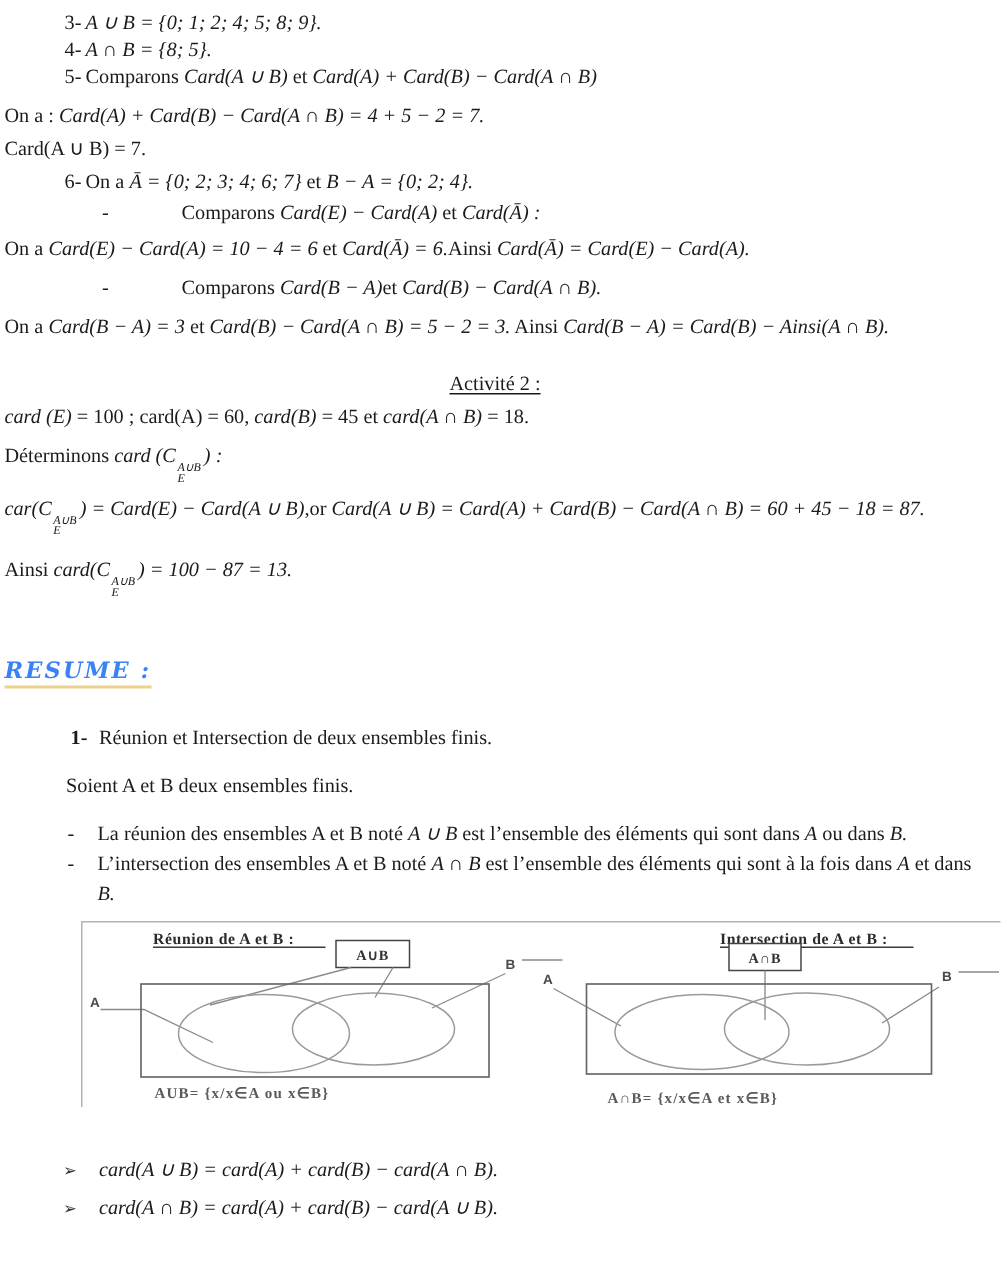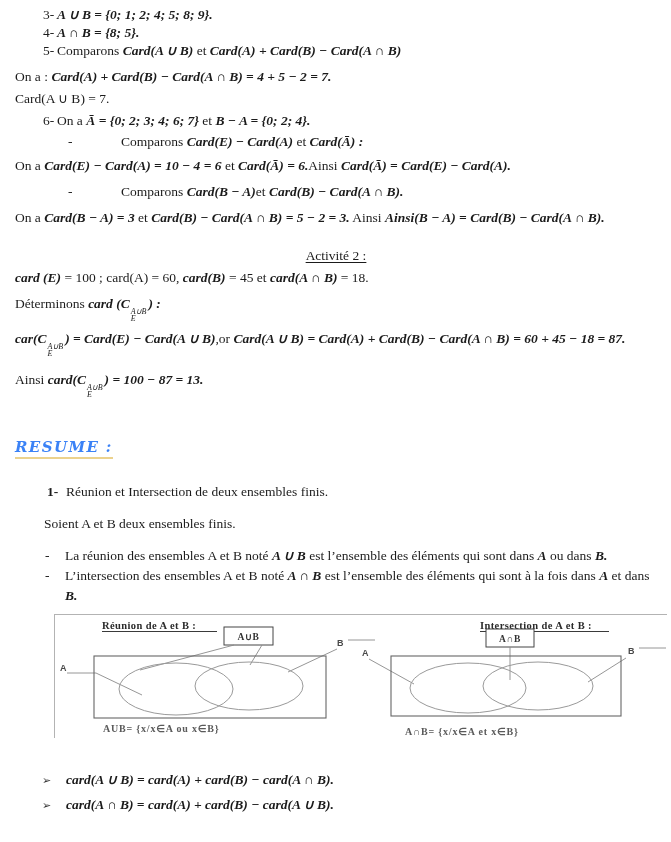--- a/index.html
+++ b/index.html
@@ -3,31 +3,31 @@
 <meta charset="utf-8">
 <style>
   html,body{margin:0;padding:0;}
   body{
     width:671px;height:842px;background:#ffffff;overflow:hidden;
     font-family:"Liberation Serif", serif;font-size:13.5px;color:#1b1b1b;
   }
   .page{padding-top:6px;width:671px;}
   .blk{position:relative;line-height:18px;}
   .blk .content{display:block;padding-right:14px;}
-  .p .content{padding-left:15px;}
+  .p .content{padding-left:3px;}
   .li1 .marker{left:43px;}   .li1 .content{padding-left:57px;}
   .num .marker{left:47px;font-weight:bold;} .num .content{padding-left:66px;}
   .li2 .marker{left:68px;}   .li2 .content{padding-left:85px;margin-left:36px;}
   .ind .content{padding-left:44px;}
   .bul{line-height:20px;}
   .bul .marker{left:45px;}   .bul .content{padding-left:65px;}
   .arr .marker{left:42px;top:1px;font-family:"DejaVu Sans",sans-serif;font-size:11px;color:#333;}
   .arr .content{padding-left:66px;}
   .marker{position:absolute;top:0;}
-  .it{font-style:italic;font-weight:bold;}
+  .it{font-style:italic;}
   .rm{font-style:normal;}
   .u{text-decoration:underline;text-underline-offset:2px;text-align:center;}
   .gold{
     color:#3b82f6;font-weight:bold;font-style:italic;font-size:15px;
     letter-spacing:1.4px;font-family:"DejaVu Serif",serif;
     border-bottom:2px solid #ecd28d;padding-bottom:1px;
   }
   .ss{display:inline-flex;flex-direction:column;align-items:flex-start;vertical-align:-6px;margin:0 2px 0 1px;}
   .ss span{font-size:8px;line-height:7px;font-style:italic;}
   .g3{margin-top:3px}.g4{margin-top:4px}.g6{margin-top:6px}.g7{margin-top:7px}
@@ -79,21 +79,21 @@
         <span class="content"><span class="rm">Comparons </span><span class="it">Card(E) − Card(A)</span><span class="rm"> et </span><span class="it">Card(Ā) :</span></span>
       </div>
       <div class="blk p g6">
         <span class="content"><span class="rm">On a </span><span class="it">Card(E) − Card(A) = 10 − 4 = 6</span><span class="rm"> et </span><span class="it">Card(Ā) = 6.</span><span class="rm">Ainsi </span><span class="it">Card(Ā) = Card(E) − Card(A).</span></span>
       </div>
       <div class="blk li2 g8">
         <span class="marker">-</span>
         <span class="content"><span class="rm">Comparons </span><span class="it">Card(B − A)</span><span class="rm">et </span><span class="it">Card(B) − Card(A ∩ B).</span></span>
       </div>
       <div class="blk p g8">
-        <span class="content"><span class="rm">On a </span><span class="it">Card(B − A) = 3</span><span class="rm"> et </span><span class="it">Card(B) − Card(A ∩ B) = 5 − 2 = 3.</span><span class="rm"> Ainsi </span><span class="it">Ainsi(B − A) = Card(B) − Card(A ∩ B).</span></span>
+        <span class="content"><span class="rm">On a </span><span class="it">Card(B − A) = 3</span><span class="rm"> et </span><span class="it">Card(B) − Card(A ∩ B) = 5 − 2 = 3.</span><span class="rm"> Ainsi </span><span class="it">Card(B − A) = Card(B) − Ainsi(A ∩ B).</span></span>
       </div>
       <div class="blk p g20">
         <span class="content u"><span class="rm">Activité 2 :</span></span>
       </div>
       <div class="blk p g4">
         <span class="content"><span class="it">card (E)</span><span class="rm"> = 100 ; card(A) = 60, </span><span class="it">card(B)</span><span class="rm"> = 45 et </span><span class="it">card(A ∩ B)</span><span class="rm"> = 18.</span></span>
       </div>
       <div class="blk p g8">
         <span class="content"><span class="rm">Déterminons </span><span class="it">card (C</span><span class="ss">
             <span>A∪B</span>

